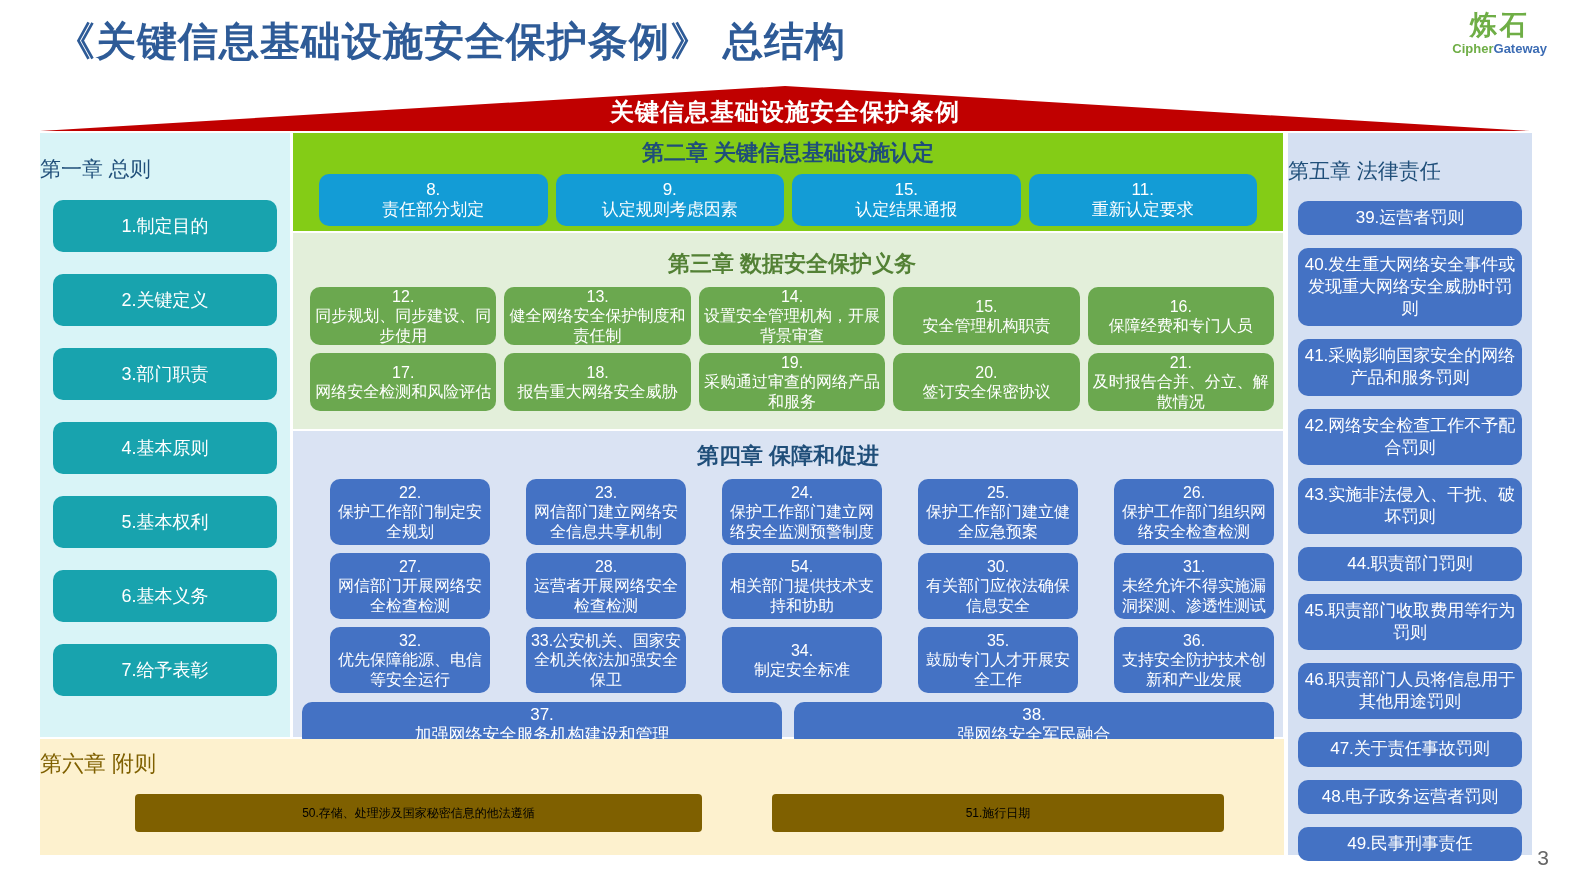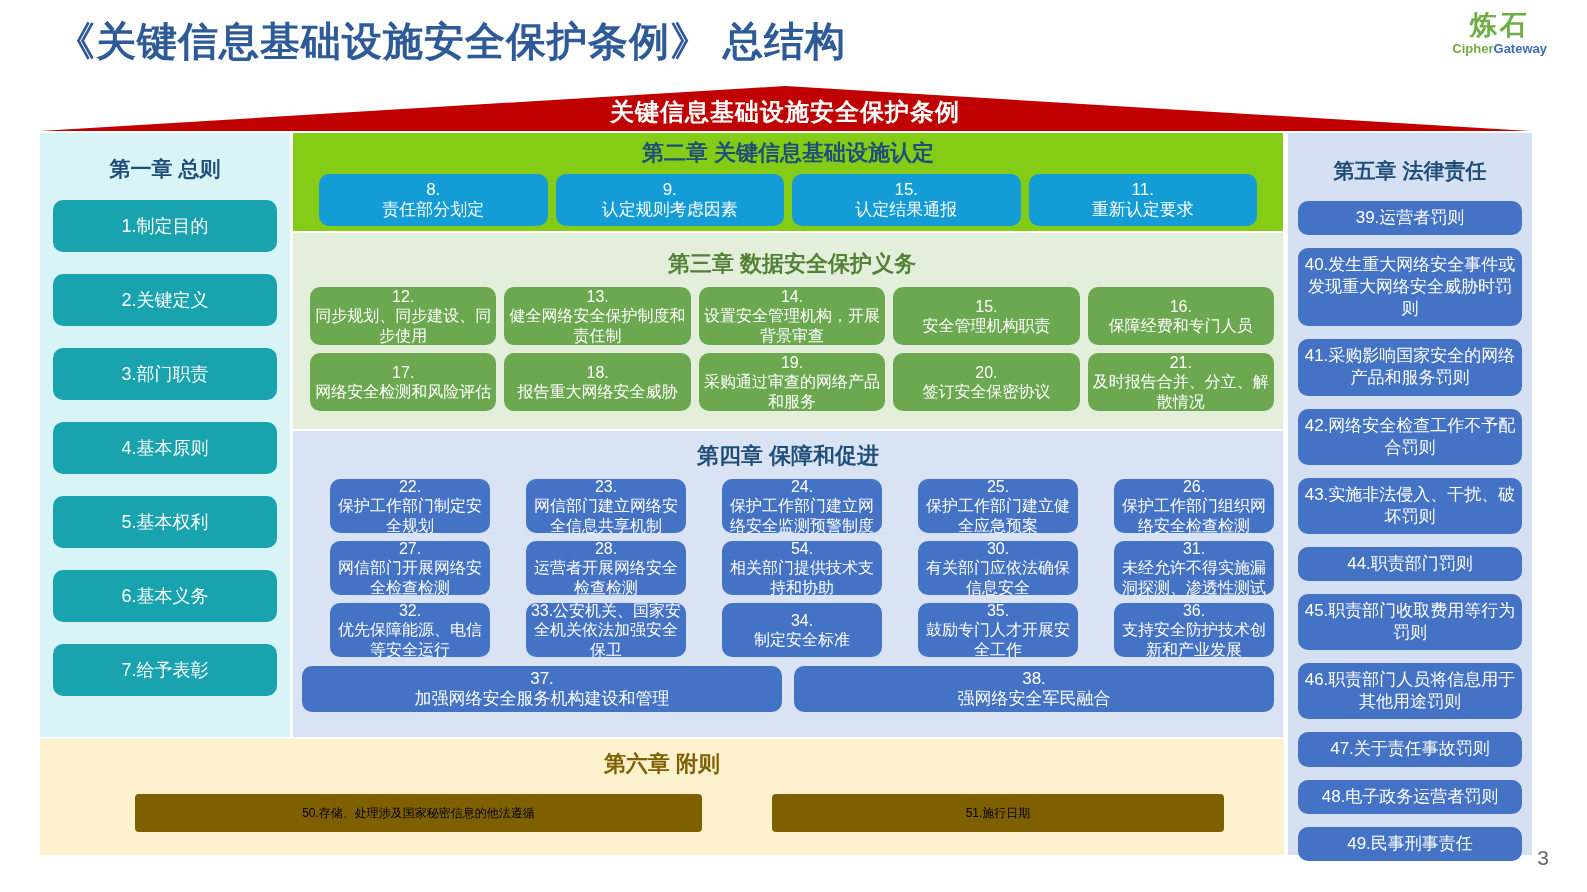--- a/index.html
+++ b/index.html
@@ -14,21 +14,21 @@
   }
   .logo{position:absolute;top:12px;right:40px;text-align:center;line-height:1;}
   .logo-cn{font-size:27px;font-weight:bold;color:#6FAE46;letter-spacing:3px;}
   .logo-en{font-size:13px;font-weight:bold;margin-top:3px;}
   .lg{color:#6FAE46}.lb{color:#3C6CB4}
   .roof{position:absolute;left:40px;top:86px;width:1490px;height:45px;}
   .roof-shape{position:absolute;left:0;top:0;width:100%;height:100%;
     background:#C00000;clip-path:polygon(0 100%,50% 0,100% 100%);}
   .roof-text{position:absolute;left:0;right:0;bottom:3px;text-align:center;
     color:#ffffff;font-weight:bold;font-size:24px;letter-spacing:1px;}
-  .panel-h{text-align:center;font-weight:bold;}
+  .panel-h{font-weight:normal;}
   
   .left-panel{position:absolute;left:40px;top:133px;width:250px;height:604px;background:#D9F4F7;}
   .ch1-h{padding-top:22px;font-size:21px;color:#1F4E79;margin-bottom:17px;}
   .tealbox{margin:0 13px 22px;height:52px;border-radius:10px;background:#18A3AE;
     color:#fff;font-size:18px;display:flex;align-items:center;justify-content:center;}
   
   .mid-panel{position:absolute;left:293px;top:133px;width:990px;}
   .sec-h{text-align:center;font-weight:bold;font-size:22px;}
   .ch2{background:#84cc16;height:98px;margin-bottom:2px;}
   .ch2 .sec-h{color:#1F4E79;padding-top:5px;}
@@ -37,21 +37,21 @@
   .ch4{background:#DAE3F3;height:306px;}
   .ch4 .sec-h{color:#1F4E79;padding-top:10px;}
   .row{display:flex;gap:8px;margin-top:6px;}
   .row4{padding:0 26px;}
   .row5{padding:0 9px;margin-top:8px;}
   .roww{display:flex;gap:12px;padding:0 9px;margin-top:9px;}
   .box{flex:1;border-radius:10px;color:#fff;display:flex;flex-direction:column;
     align-items:center;justify-content:center;text-align:center;line-height:1.2;}
   .blue2{background:#139CD6;height:52px;font-size:17px;}
   .greenbox{background:#6BA84F;height:58px;font-size:16px;padding:0 3px;}
-  .bluebox{background:#4472C4;height:54px;font-size:16px;padding:0 3px;margin-left:28px;}
+  .bluebox{background:#4472C4;height:66px;font-size:16px;padding:0 3px;margin-left:28px;}
   .widebox{background:#4472C4;height:46px;font-size:17px;}
   
   .right-panel{position:absolute;left:1288px;top:133px;width:244px;height:722px;background:#D5E0F2;}
   .ch5-h{padding-top:24px;font-size:21px;color:#1F4E79;margin-bottom:16px;}
   .rbox{margin:0 10px 13px;background:#4472C4;border-radius:10px;color:#fff;
     font-size:17px;line-height:1.3;display:flex;align-items:center;justify-content:center;
     text-align:center;padding:6px 5px;}
   
   .bottom-panel{position:absolute;left:40px;top:739px;width:1244px;height:116px;background:#FDF1CE;}
   .ch6-h{padding-top:10px;font-size:22px;color:#7F6000;}

